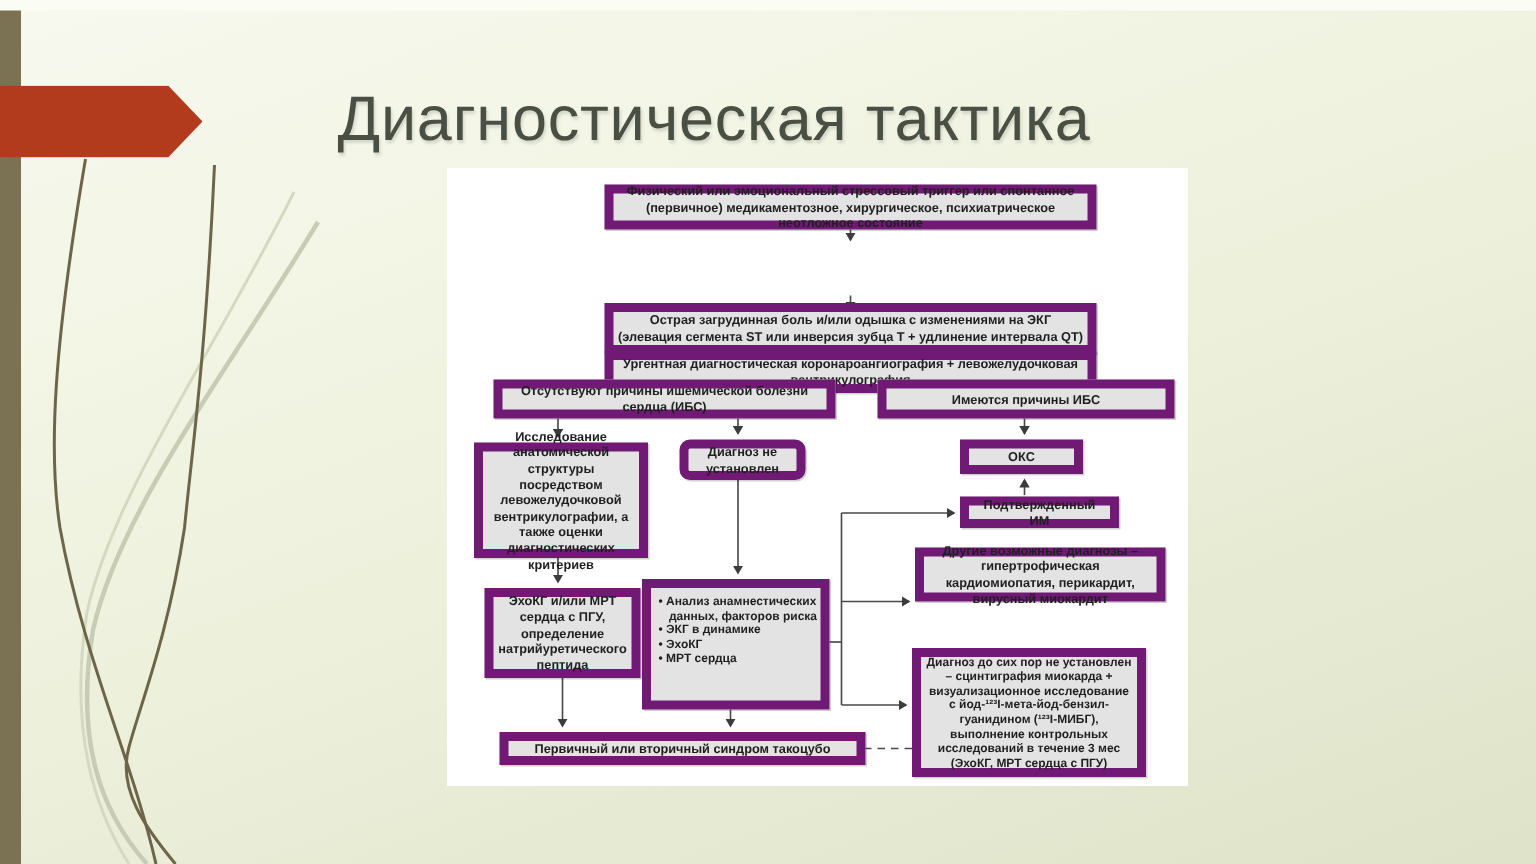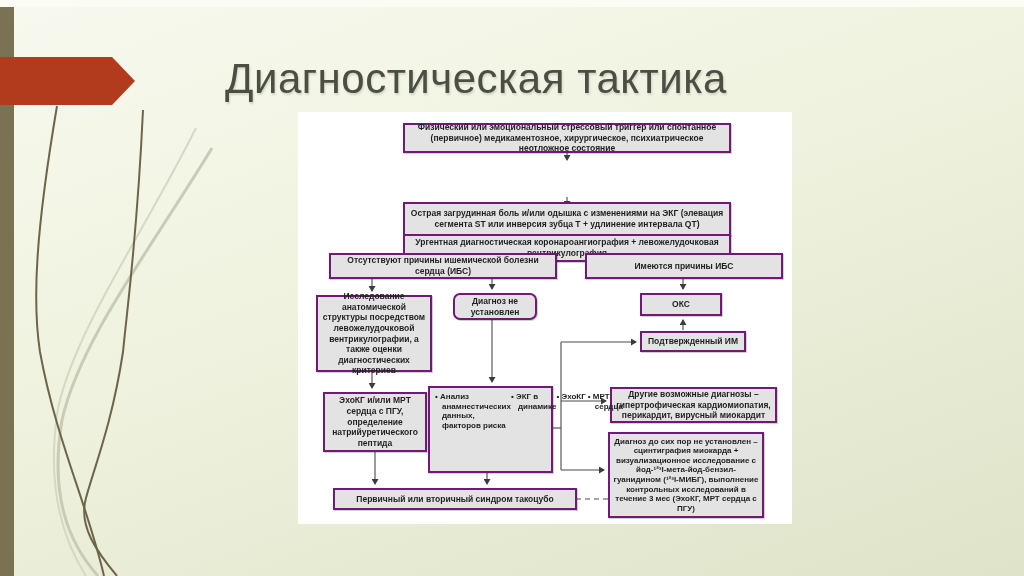--- a/index.html
+++ b/index.html
@@ -34,28 +34,28 @@
     color:#4a4f44;line-height:1;z-index:4;
     text-shadow:1px 2px 2px rgba(120,120,110,.25);
   }
   .panel{
     position:absolute;left:298px;top:112px;width:494px;height:412px;
     background:#ffffff;z-index:5;
   }
   .connectors{position:absolute;left:0;top:0;z-index:1;pointer-events:none;}
   .box{
     position:absolute;box-sizing:border-box;z-index:2;
-    background:#e3e3e3;border:2px solid #701a75;
+    background:#e3e3e3;border:6px solid #701a75;
     box-shadow:1px 1px 0 rgba(0,0,0,.18);
     display:flex;align-items:center;justify-content:center;
     text-align:center;font-size:8.5px;font-weight:bold;color:#1f1f1f;
     line-height:1.25;padding:1px 3px;
   }
   .box.small-font{font-size:8px;line-height:1.2;}
-  .box.bullets{align-items:flex-start;justify-content:flex-start;
+  .box.bullets{flex-direction:column;align-items:flex-start;justify-content:flex-start;
     text-align:left;padding:4px 2px 2px 5px;}
   .box.bullets div{padding-left:7px;text-indent:-7px;}
 </style>
 </head>
 <body>
 
 <div class="slide">
 
   <svg class="curves" width="280" height="576" viewBox="0 0 280 576">
     <path d="M212,148 C150,250 80,340 62,420 C50,492 66,540 98,576" fill="none" stroke="#c9ccb4" stroke-width="3"></path>
@@ -111,21 +111,21 @@
     <div class="box" style="left:287px;top:141px;width:198px;height:26px;">Имеются причины ИБС</div>
 
     <div class="box" style="left:18px;top:183px;width:116px;height:77px;">Исследование анатомической структуры посредством левожелудочковой вентрикулографии, а также оценки диагностических критериев</div>
 
     <div class="box" style="left:155px;top:181px;width:84px;height:27px;border-radius:7px;">Диагноз не установлен</div>
 
     <div class="box" style="left:342px;top:181px;width:82px;height:23px;">ОКС</div>
 
     <div class="box" style="left:342px;top:219px;width:106px;height:21px;">Подтвержденный ИМ</div>
 
-    <div class="box" style="left:312px;top:275px;width:167px;height:36px;">Другие возможные диагнозы – гипертрофическая кардиомиопатия, перикардит, вирусный миокардит</div>
+    <div class="box" style="left:312px;top:253px;width:167px;height:36px;">Другие возможные диагнозы – гипертрофическая кардиомиопатия, перикардит, вирусный миокардит</div>
 
     <div class="box bullets small-font" style="left:130px;top:274px;width:125px;height:87px;">
         <div>• Анализ анамнестических данных, факторов риска</div>
         <div>• ЭКГ в динамике</div>
         <div>• ЭхоКГ</div>
         <div>• МРТ сердца</div>
       </div>
 
     <div class="box" style="left:25px;top:280px;width:104px;height:60px;">ЭхоКГ и/или МРТ сердца с ПГУ, определение натрийуретического пептида</div>
 

